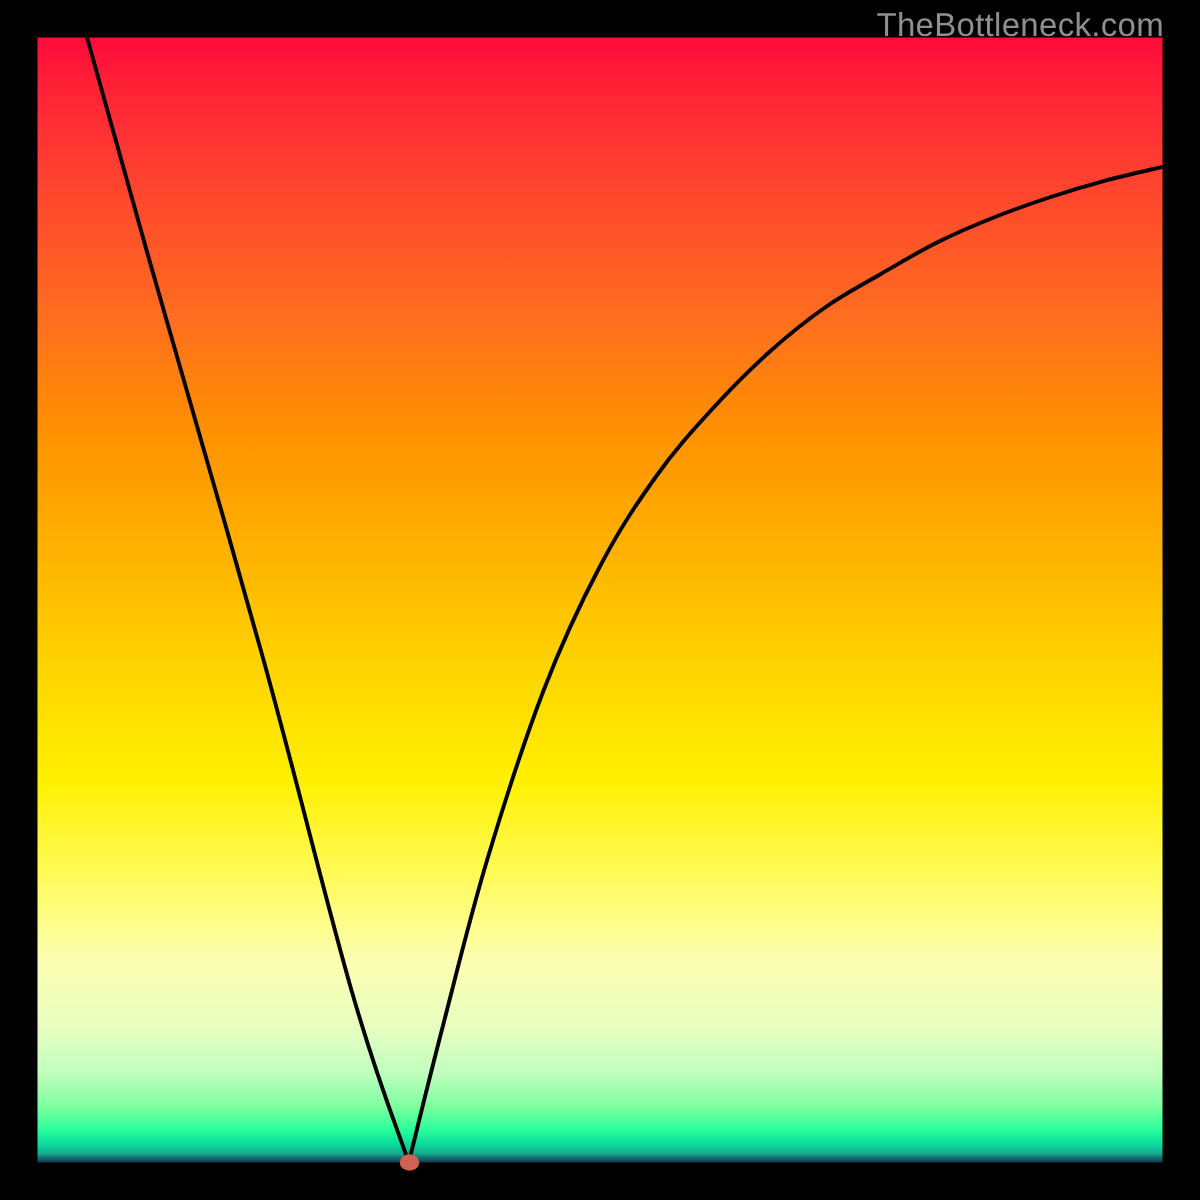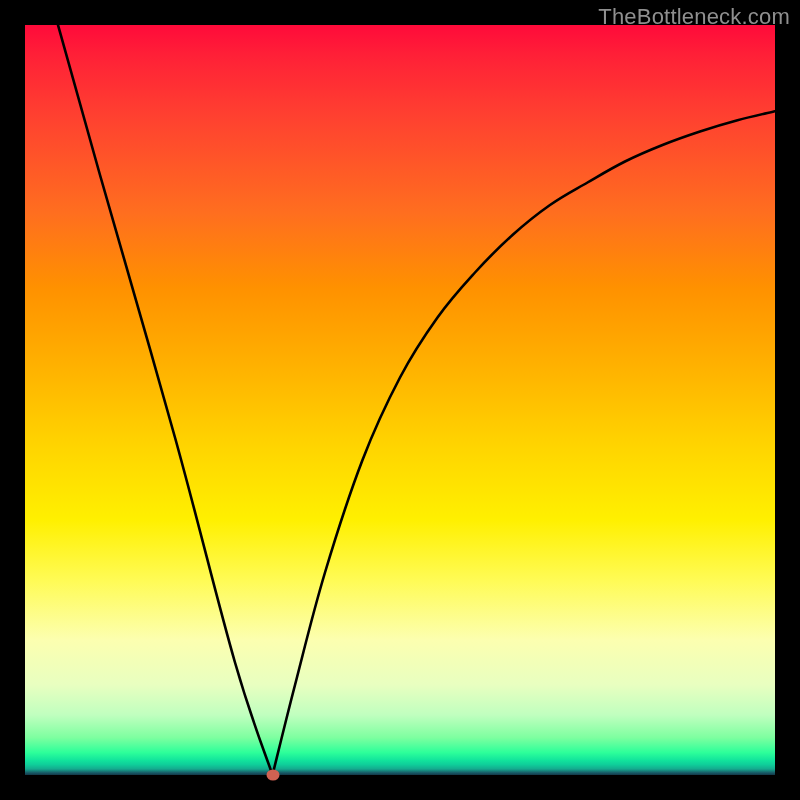--- a/index.html
+++ b/index.html
@@ -54,21 +54,21 @@
     position: absolute;
     width: 13px;
     height: 11px;
     border-radius: 50%;
     background: #d16252;
     transform: translate(-50%, -50%);
   }
   .watermark {
     position: absolute;
     top: 4px;
-    right: 10px;
+    right: 24px;
     color: #8f8f8f;
     font-size: 22px;
     font-weight: 400;
     letter-spacing: 0.2px;
   }
 </style>
 </head>
 <body>
 
 <div class="watermark">TheBottleneck.com</div>

